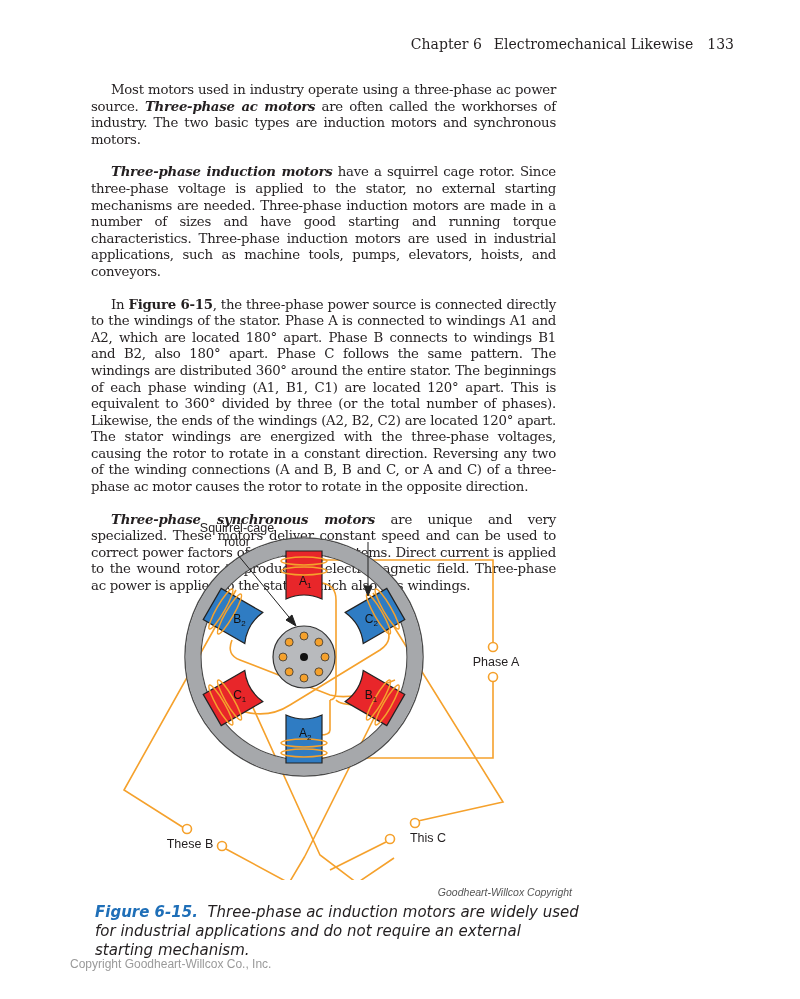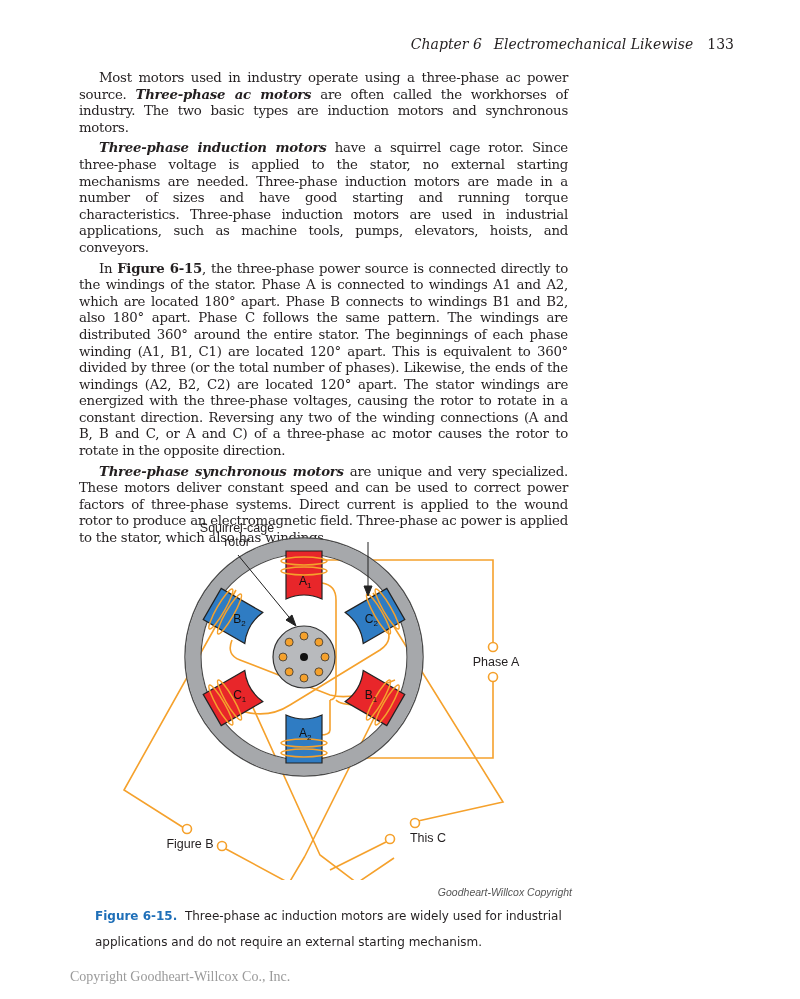--- a/index.html
+++ b/index.html
@@ -1,48 +1,48 @@
 <!DOCTYPE html>
 <html><head>
 <meta charset="utf-8">
 <style>
   html, body { margin: 0; padding: 0; background: #ffffff; }
   body { width: 800px; height: 999px; position: relative; overflow: hidden; }
   .running-head {
     position: absolute; top: 36px; right: 66px;
     font-family: "DejaVu Serif", serif; font-size: 14px; color: #231f20;
   }
-  .running-head .chap { font-style: italic; }
+  .running-head .chap { }
   .running-head .sep { display: inline-block; width: 12px; }
   .running-head .pageno { margin-left: 14px; }
   .body-text {
     position: absolute; left: 95px; top: 66px; width: 477px;
     font-family: "DejaVu Serif", serif; font-size: 13.3px; line-height: 16.6px;
     color: #231f20; text-align: justify; letter-spacing: -0.25px;
   }
-  .body-text p { margin: 4px; text-indent: 0; }
+  .body-text p { margin: 16px; text-indent: 0; }
   .body-text .term { font-weight: bold; font-style: italic; }
   .body-text .figref { font-weight: bold; }
   .figure { position: absolute; left: 0; top: 500px; width: 800px; height: 380px; }
   .fig-label {
     position: absolute; font-family: "Liberation Sans", sans-serif; font-size: 12.5px;
     color: #231f20; text-align: center; line-height: 14px;
   }
   .credit {
     position: absolute; right: 228px; top: 886px;
     font-family: "Liberation Sans", sans-serif; font-style: italic; font-size: 10.5px; color: #555;
   }
   .caption {
     position: absolute; left: 95px; top: 903px; width: 485px;
-    font-family: "DejaVu Sans", sans-serif; font-size: 12px; line-height: 26px; color: #231f20;
+    font-family: "DejaVu Sans", sans-serif; font-size: 15px; line-height: 19px; color: #231f20; font-style: italic;
   }
   .caption .cap-num { color: #1f6fb8; font-weight: bold; }
   .copyright {
     position: absolute; left: 70px; top: 957px;
-    font-family: Liberation Serif, serif; font-size: 14px; color: #9a9a9a; margin-top: 12px;
+    font-family: Liberation Sans, sans-serif; font-size: 12px; color: #9a9a9a;
   }
 </style>
 </head>
 <body>
 
 <div class="running-head">
   <span class="chap">Chapter 6</span><span class="sep"></span><span class="chap">Electromechanical Likewise</span><span class="pageno">133</span>
 </div>
 
 <div class="body-text" id="body-text" style="left: 75px; width: 497px;">
@@ -161,21 +161,21 @@
         <text x="364.8179306876174" y="699">B<tspan font-size="8" dy="3">1</tspan></text>
         <text x="299" y="737">A<tspan font-size="8" dy="3">2</tspan></text>
         <text x="233.18206931238265" y="699">C<tspan font-size="8" dy="3">1</tspan></text>
         <text x="233.18206931238268" y="623">B<tspan font-size="8" dy="3">2</tspan></text>
       </g>
   </svg>
 
   <div class="fig-label" style="left:182px; top:21px; width:110px;"><span style="white-space:pre-line;">Squirrel-cage
 rotor</span></div>
   <div class="fig-label" style="left:466px; top:155px; width:60px;">Phase A</div>
-  <div class="fig-label" style="left:160px; top:337px; width:60px;">Figure B</div>
+  <div class="fig-label" style="left:160px; top:337px; width:60px;">These B</div>
   <div class="fig-label" style="left:398px; top:331px; width:60px;">This C</div>
 </div>
 
 <div class="credit">Goodheart-Willcox Copyright</div>
 
 <div class="caption">
   <span class="cap-num">Figure 6-15.</span>&nbsp;
   <span>Three-phase ac induction motors are widely used for industrial applications and do not require an external starting mechanism.</span>
 </div>
 

